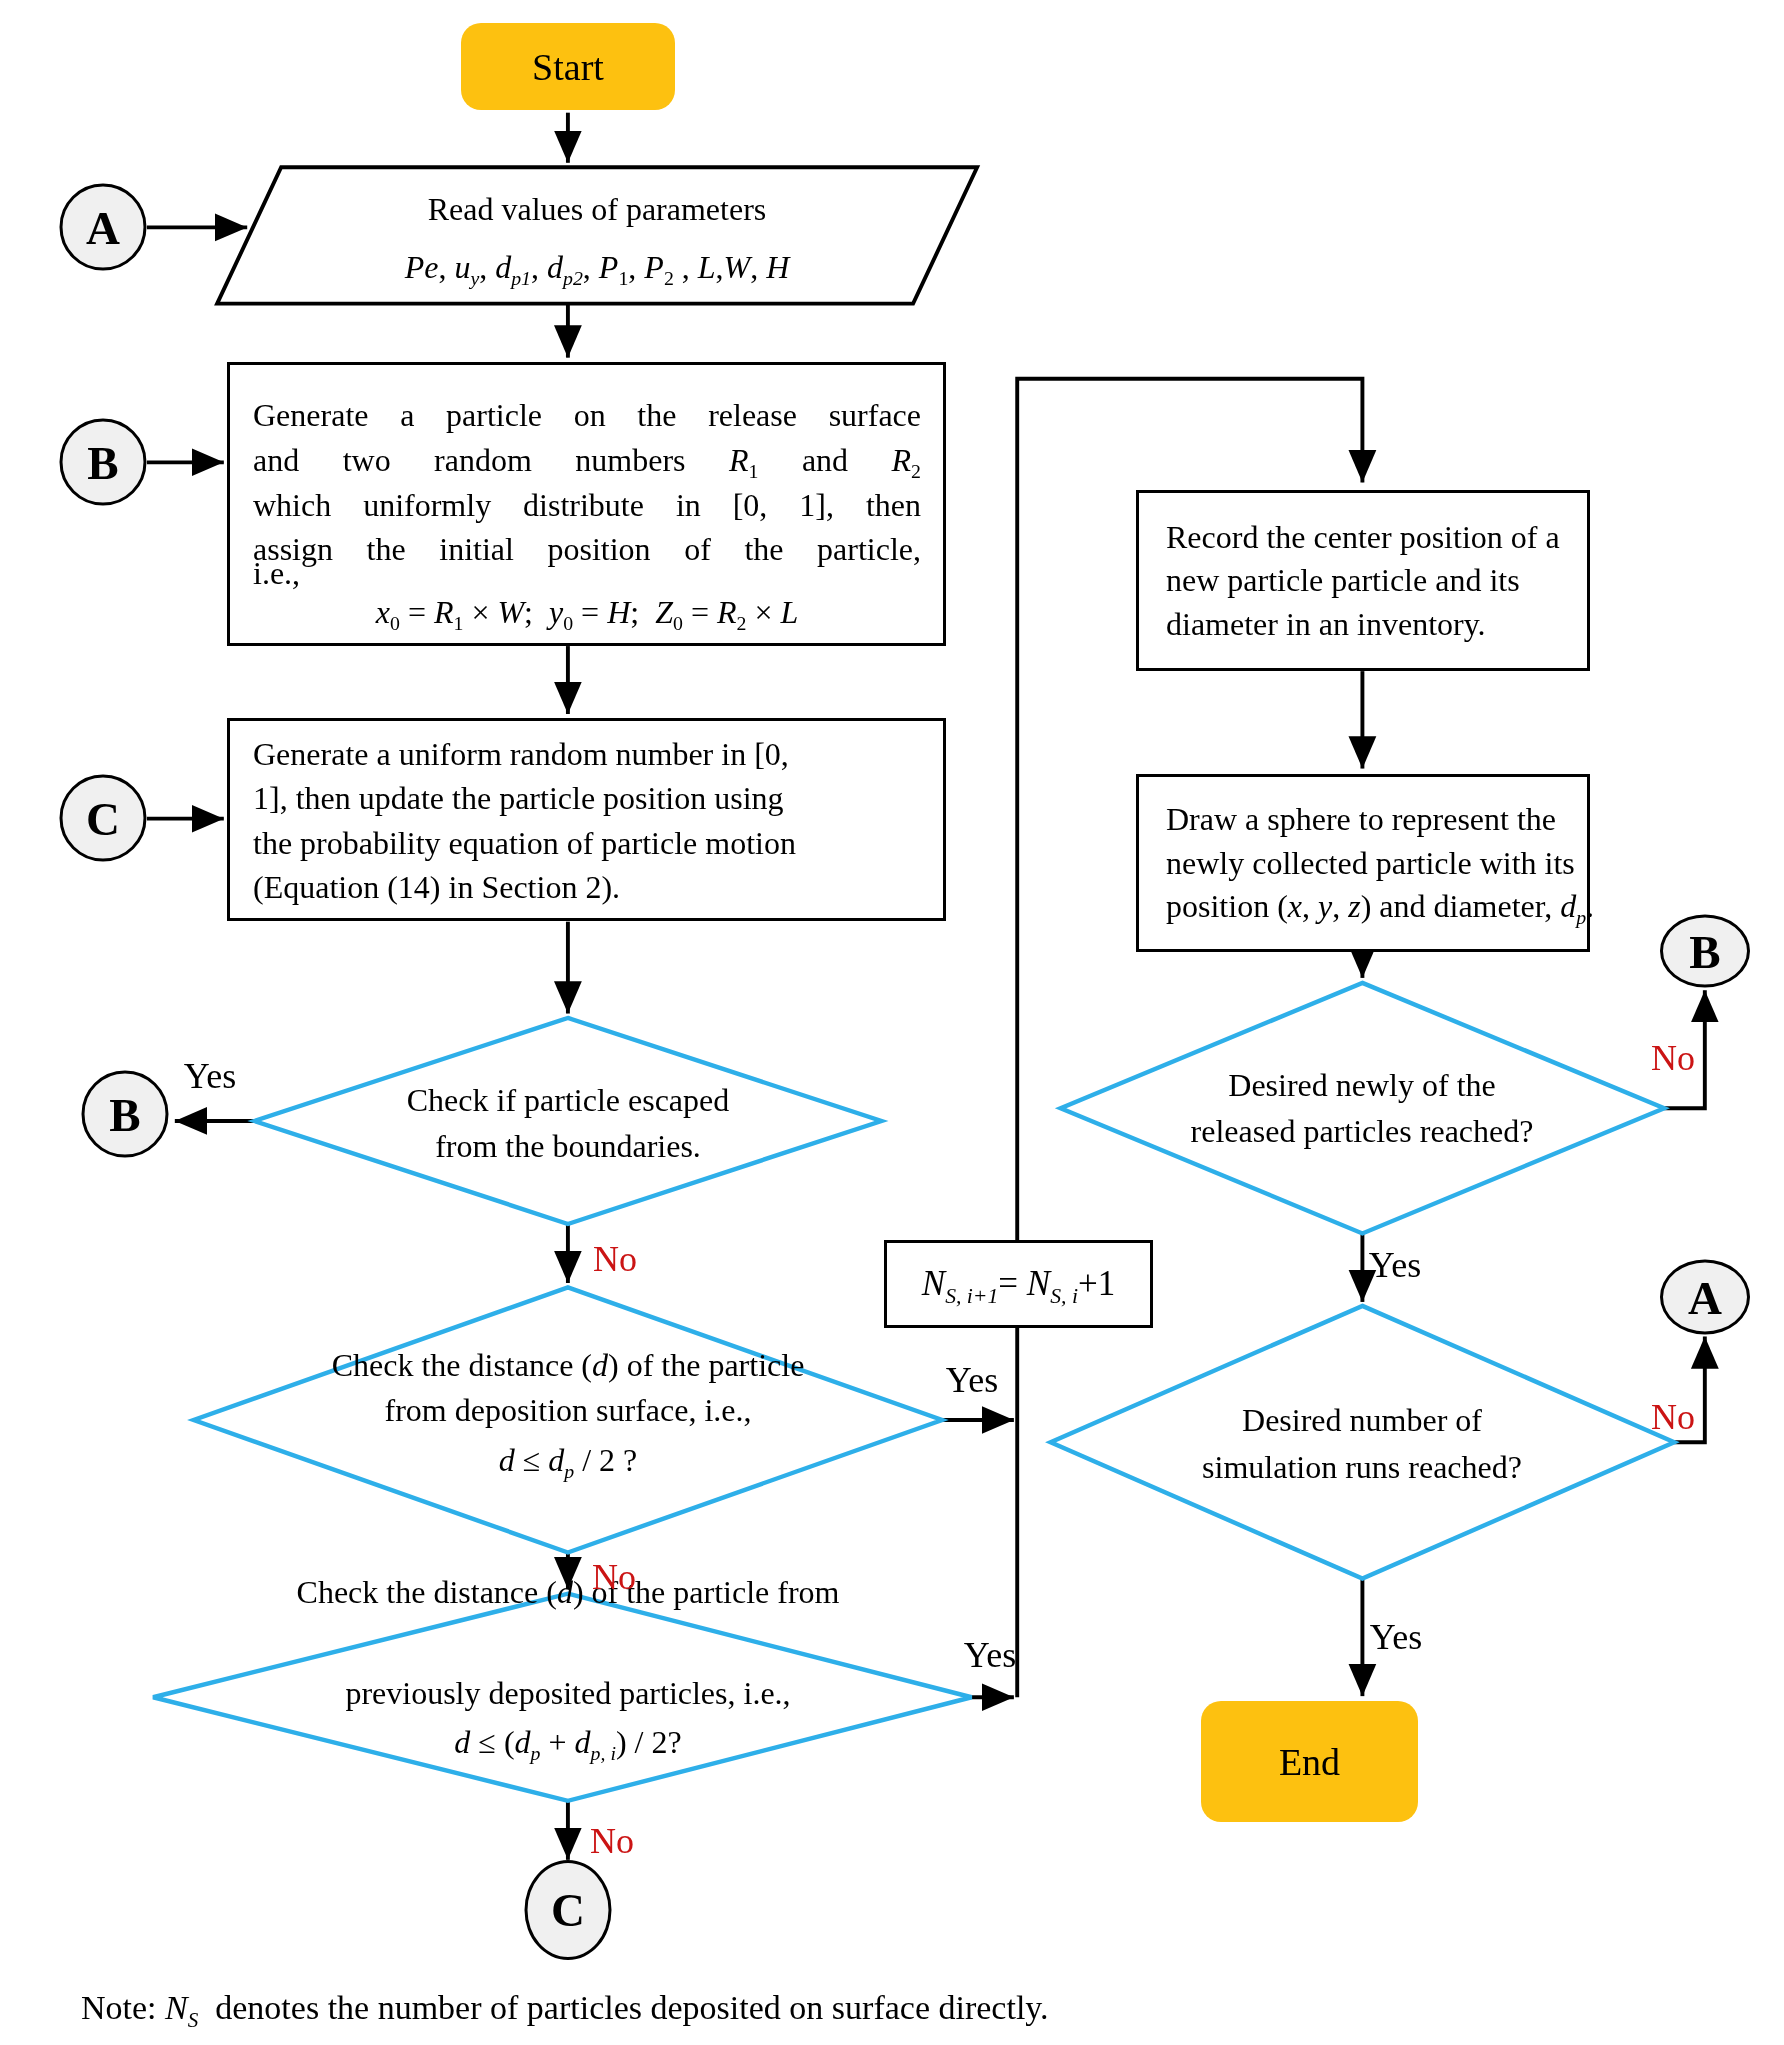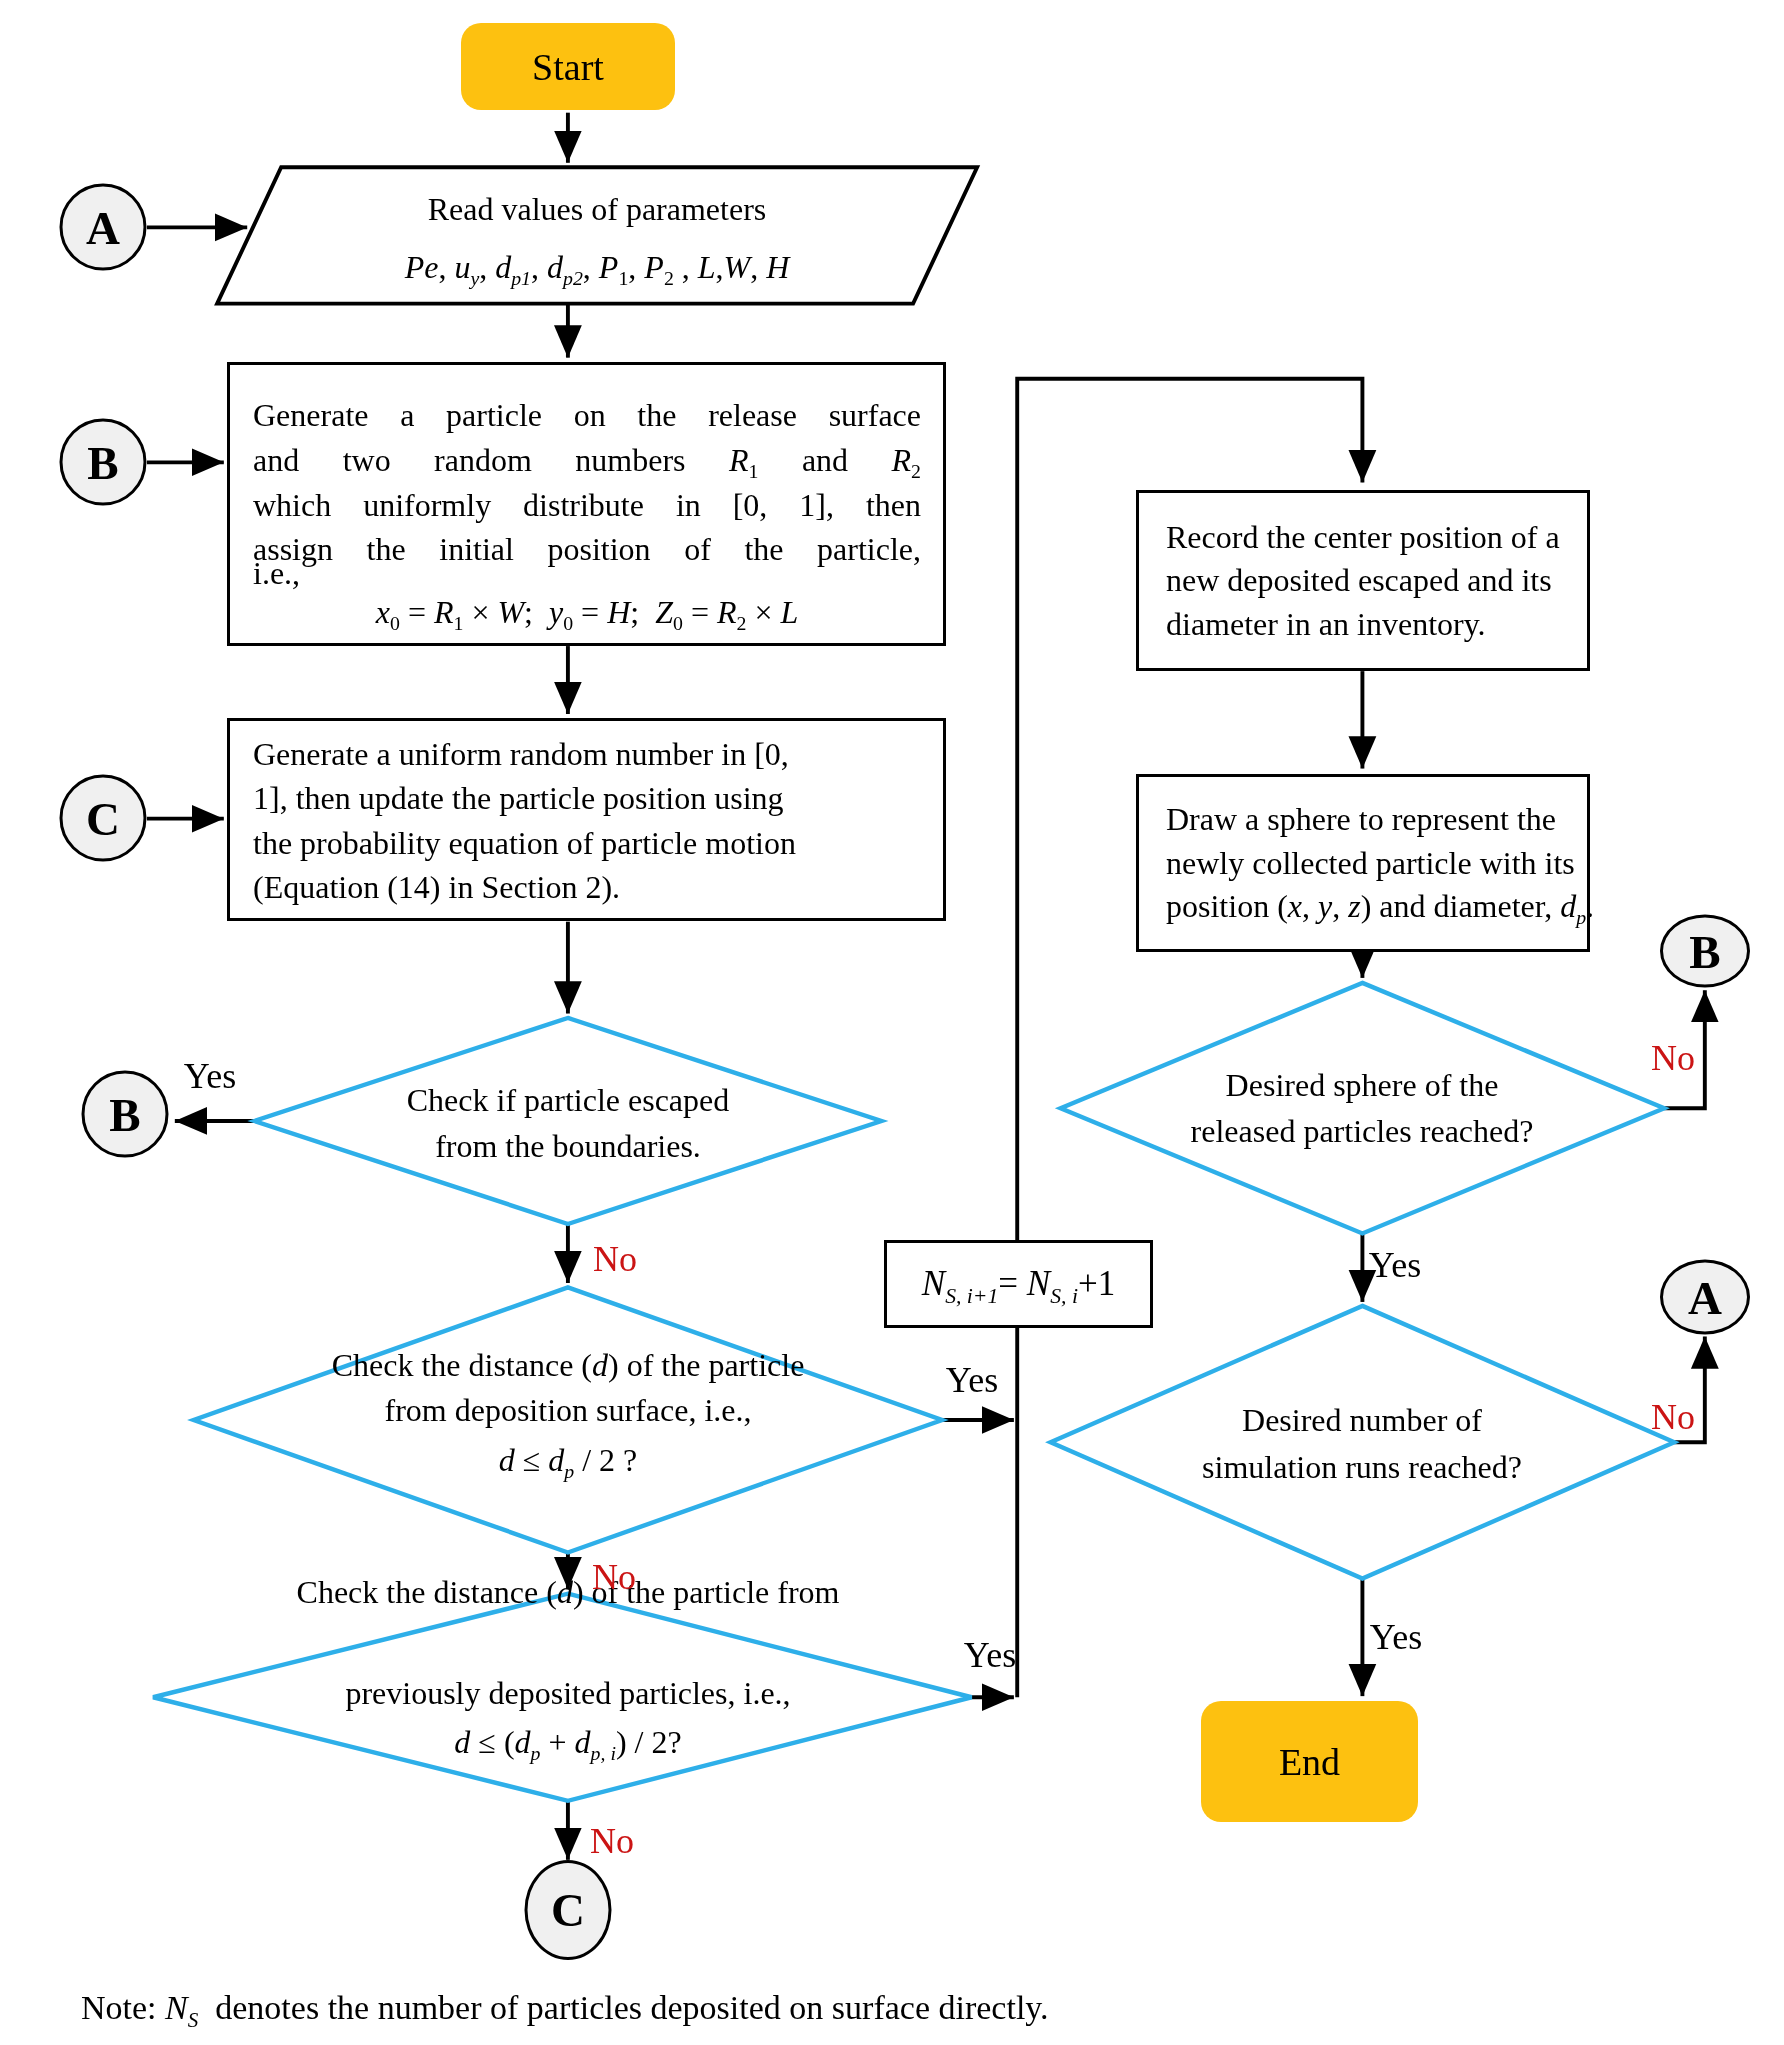--- a/index.html
+++ b/index.html
@@ -114,29 +114,29 @@
   <div class="t" style="left:568px;top:1592px;">Check the distance (<i>d</i>) of the particle from</div>
   <div class="t" style="left:568px;top:1693px;">previously deposited particles, i.e.,</div>
   <div class="t eq" style="left:568px;top:1742px;"><i>d</i> ≤ (<i>d<sub>p</sub></i> + <i>d<sub>p, i</sub></i>) / 2?</div>
 
   <div class="pbox nsbox" style="left:884px;top:1240px;width:269px;height:88px;">
     <span><i>N<sub>S, i+1</sub></i>= <i>N<sub>S, i</sub></i>+1</span>
   </div>
 
   <div class="pbox" style="left:1136px;top:490px;width:454px;height:181px;"></div>
   <div class="lline" style="left:1166px;top:515px;">Record the center position of a</div>
-  <div class="lline" style="left:1166px;top:558px;">new deposited escaped and its</div>
+  <div class="lline" style="left:1166px;top:558px;">new particle particle and its</div>
   <div class="lline" style="left:1166px;top:602px;">diameter in an inventory.</div>
 
   <div class="pbox" style="left:1136px;top:774px;width:454px;height:178px;"></div>
   <div class="lline" style="left:1166px;top:797px;">Draw a sphere to represent the</div>
   <div class="lline" style="left:1166px;top:841px;">newly collected particle with its</div>
   <div class="lline" style="left:1166px;top:884px;">position (<i>x</i>, <i>y</i>, <i>z</i>) and diameter, <i>d<sub>p</sub></i>.</div>
 
-  <div class="t" style="left:1362px;top:1085px;">Desired sphere of the</div>
+  <div class="t" style="left:1362px;top:1085px;">Desired newly of the</div>
   <div class="t" style="left:1362px;top:1131px;">released particles reached?</div>
 
   <div class="t" style="left:1362px;top:1420px;">Desired number of</div>
   <div class="t" style="left:1362px;top:1467px;">simulation runs reached?</div>
 
   <div class="conn" style="left:103px;top:227px;width:81px;height:81px;">
     <span>A</span>
   </div>
   <div class="conn" style="left:103px;top:462px;width:81px;height:81px;">
     <span>B</span>

